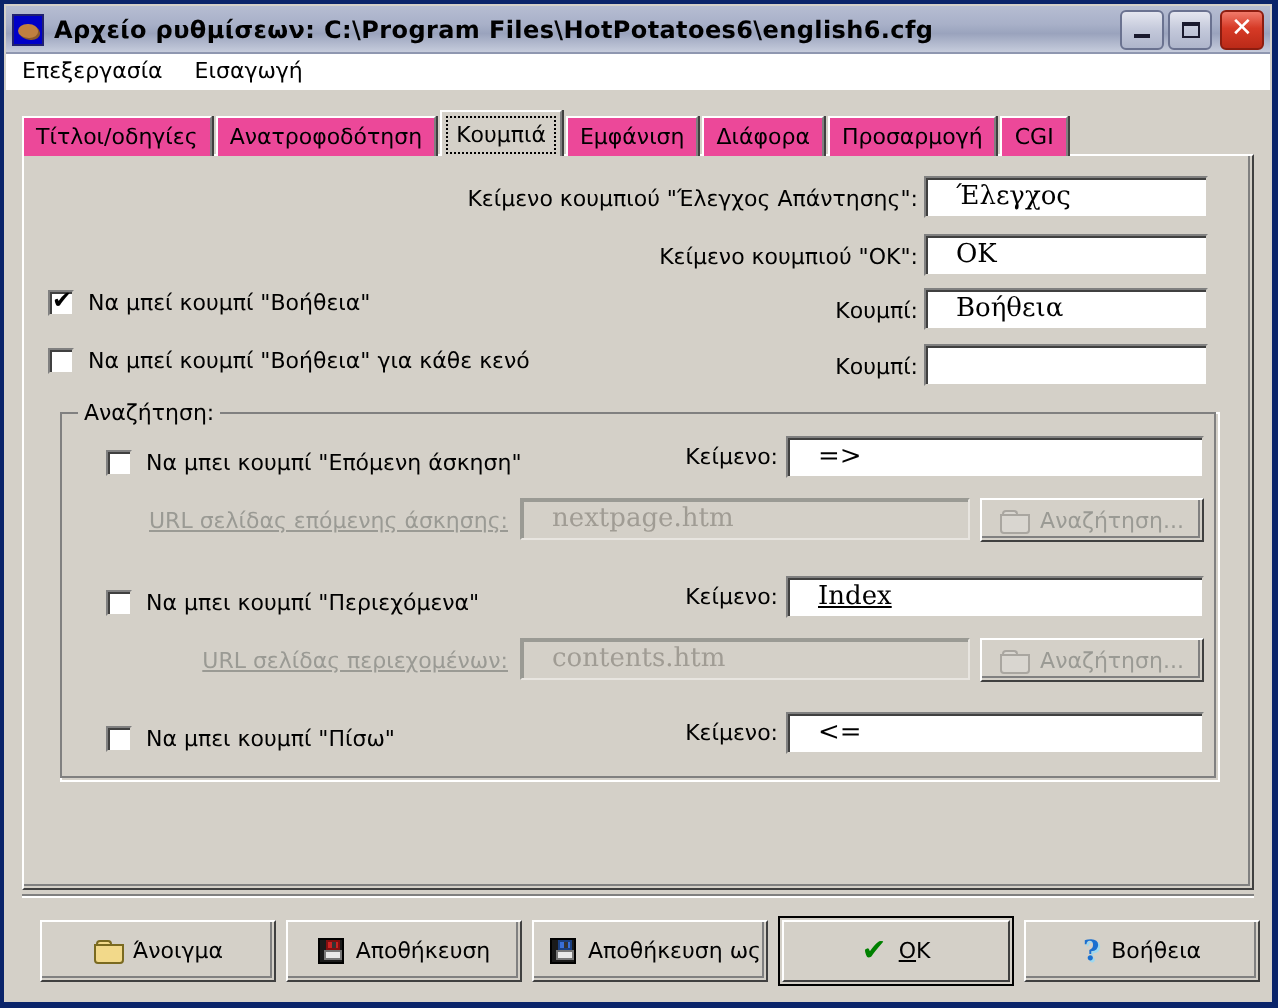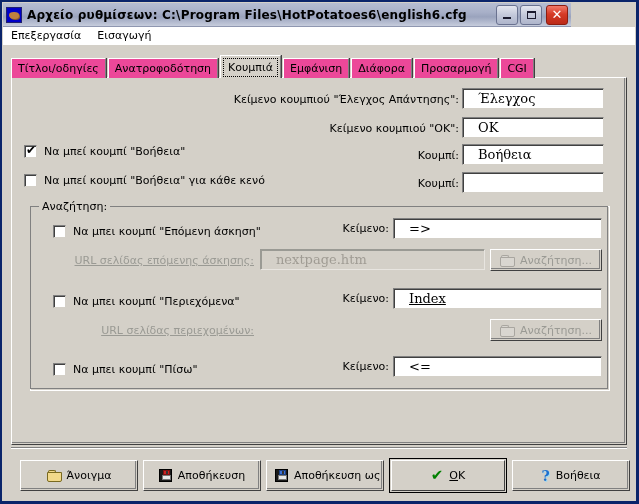--- a/index.html
+++ b/index.html
@@ -26,21 +26,21 @@
     background: #d4d0c8;
     border: 2px solid #0a246a;
     border-bottom-width: 3px;
     border-right-width: 3px;
   }
 
   
   #titlebar {
     position: absolute;
     left: 1px; top: 1px;
-    width: 568px;
+    width: 632px;
     height: 24px;
     background: linear-gradient(to bottom, #b6bdd2 0%, #a8b0c8 40%, #9aa3bd 60%, #c6ccdc 100%);
     border-bottom: 1px solid #8f97b0;
     display: flex;
     align-items: center;
     box-sizing: border-box;
   }
   #app-icon {
     width: 16px; height: 16px;
     margin-left: 3px; margin-right: 5px;
@@ -544,20 +544,21 @@
         </div>
 
         <div class="cbox" style="left:22px; top:88px;">
           <span class="box"></span>
           <span class="ctext">Να μπει κουμπί "Περιεχόμενα"</span>
         </div>
         <div class="lbl right" style="left:240px; top:85px; width:118px;">Κείμενο:</div>
         <div class="tfield" style="left:362px; top:81px; width:209px; height:21px;text-decoration:underline;">Index</div>
 
         <div class="lbl right disabled" style="left:20px; top:117px; width:203px;">URL σελίδας περιεχομένων:</div>
+        <div class="tfield disabled" style="left:229px; top:112px; width:225px; height:21px;">contents.htm</div>
         <div class="btn disabled" style="left:459px; top:112px; width:112px; height:22px;">
           <span class="bicon">
             <span class="icon-folder dim">
                 <span class="f2"></span>
                 <span class="f1"></span>
               </span>
           </span>
           <span>Αναζήτηση...</span>
         </div>
 

